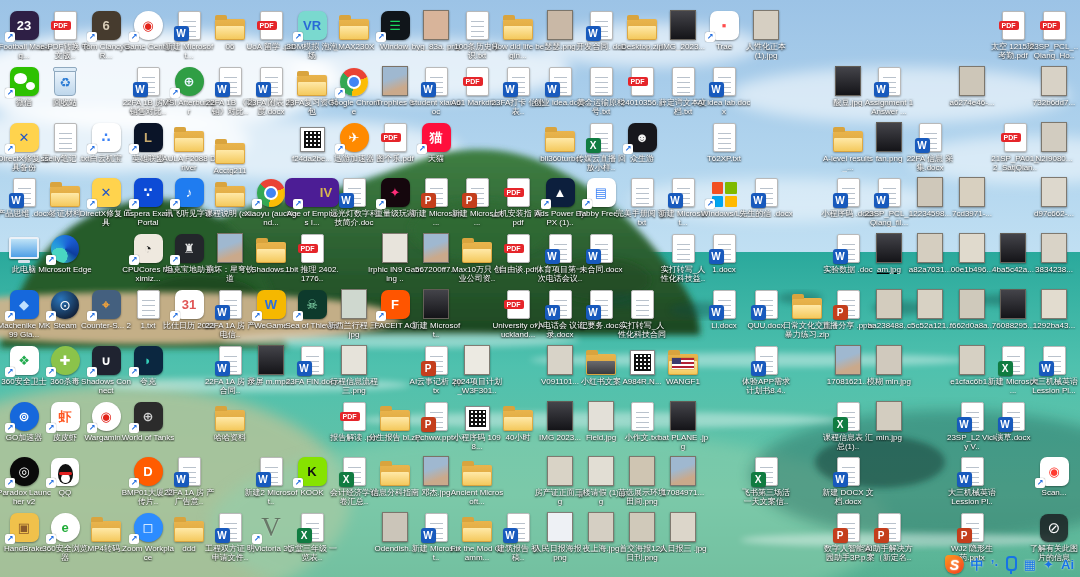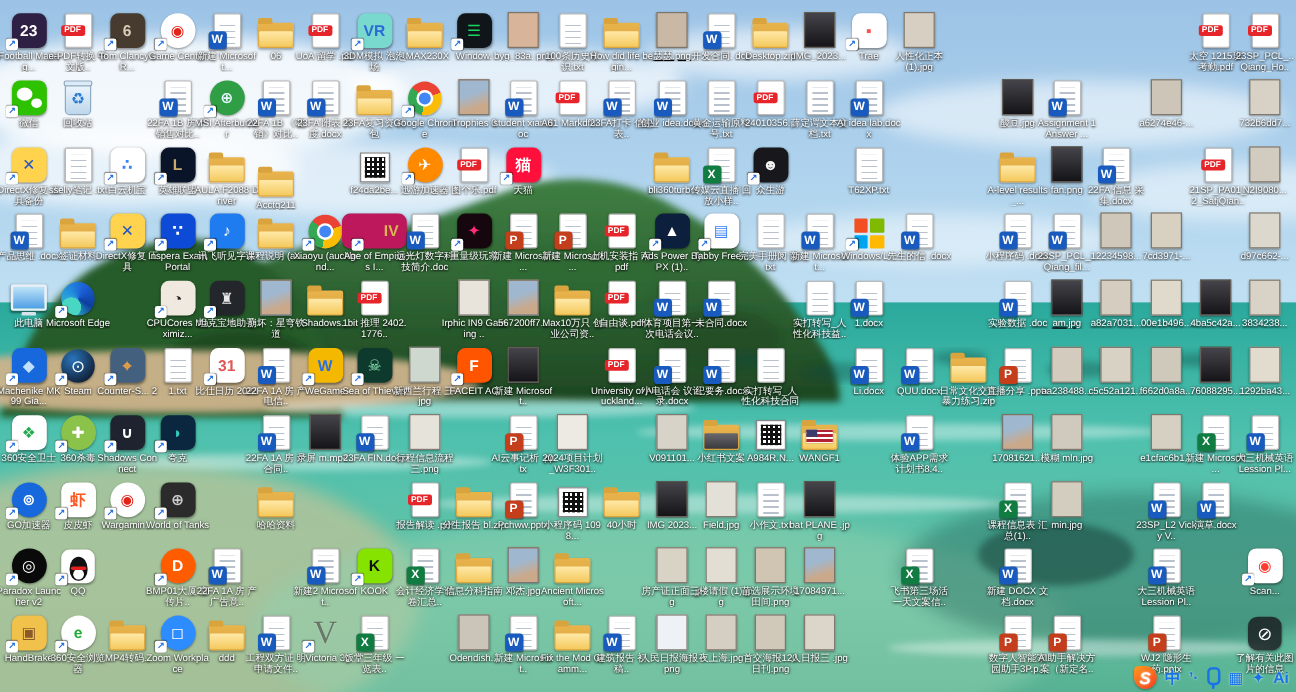--- a/index.html
+++ b/index.html
@@ -243,21 +243,21 @@
         <div class="lbl">100条历史常 识.txt</div>
       </div>
       <div class="tile" style="left: 491px; top: 8px;">
         <div class="ic">
           <span class="fold ">
             <span class="flap"></span>
           </span>
         </div>
         <div class="lbl">How did life begin...</div>
       </div>
-      <div class="tile" style="left: 533px; top: 8px; text-decoration: underline;">
+      <div class="tile" style="left: 533px; top: 8px;">
         <div class="ic">
           <span class="imgth" style="--ib:#c9b8a6"></span>
         </div>
         <div class="lbl">瑟瑟.png</div>
       </div>
       <div class="tile" style="left: 574px; top: 8px;">
         <div class="ic">
           <span class="page lines">
             <span class="badge b-w">W</span>
           </span>
@@ -650,21 +650,21 @@
           <span class="chrome">
             <span class="cw"></span>
             <span class="cb"></span>
           </span>
           <span class="arw">↗</span>
         </div>
         <div class="lbl">Xiaoyu (auckland...</div>
       </div>
       <div class="tile" style="left: 285px; top: 175px;">
         <div class="ic">
-          <span class="app" style="background:#be185d;color:#d9b64f;padding-left:28px;">IV</span>
+          <span class="app" style="background:#4c1d95;color:#d9b64f;padding-left:28px;">IV</span>
           <span class="arw">↗</span>
         </div>
         <div class="lbl">Age of Empires I...</div>
       </div>
       <div class="tile" style="left: 327px; top: 175px;">
         <div class="ic">
           <span class="page lines">
             <span class="badge b-w">W</span>
           </span>
         </div>

